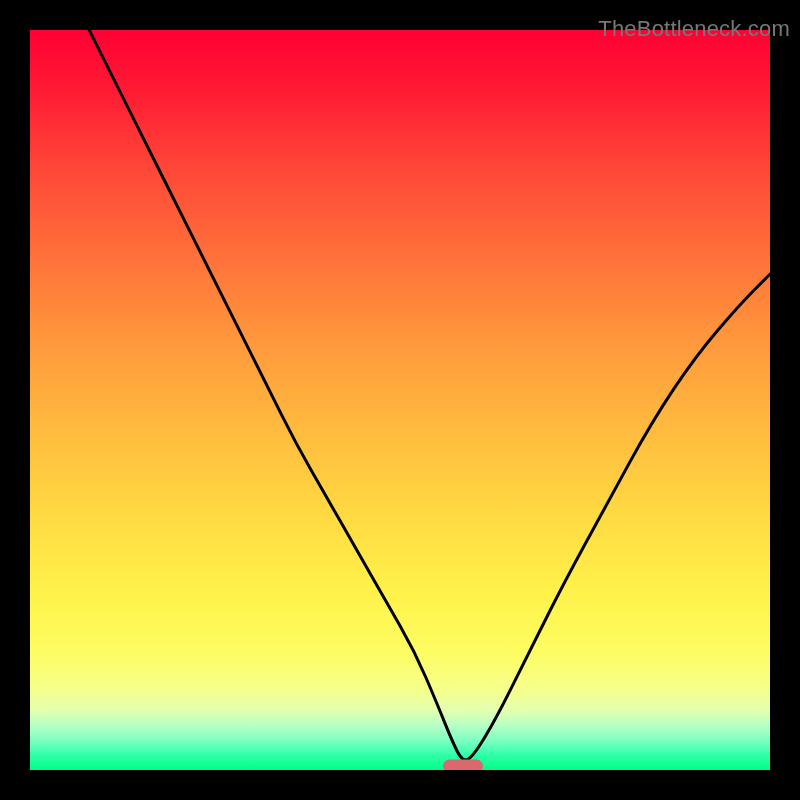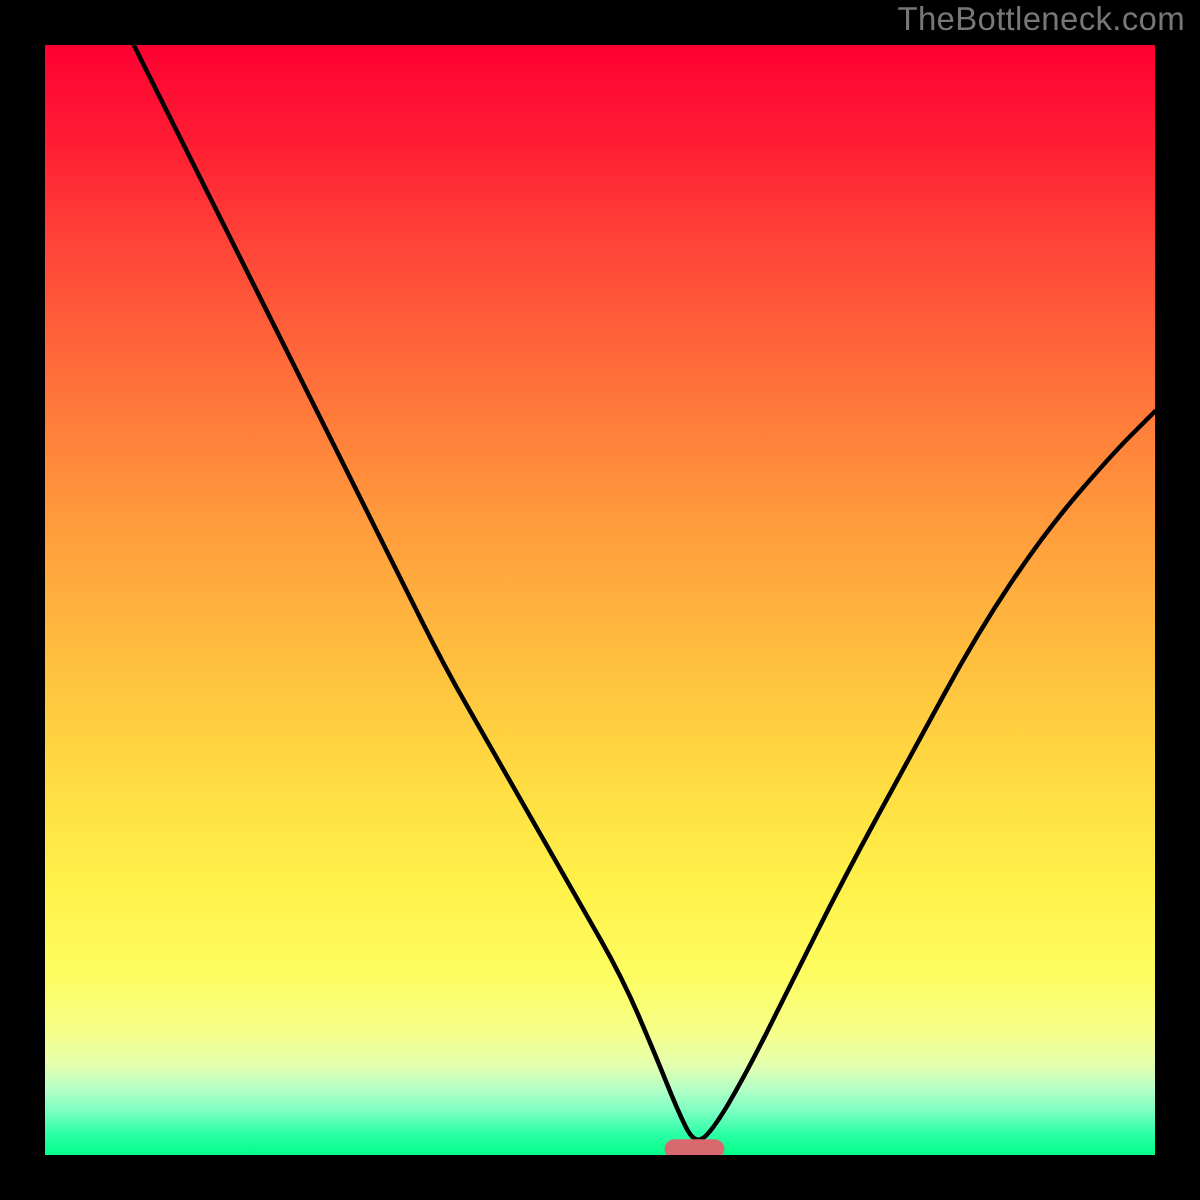--- a/index.html
+++ b/index.html
@@ -12,21 +12,21 @@
     font-family: Arial, Helvetica, sans-serif;
   }
   .frame {
     position: relative;
     width: 800px;
     height: 800px;
     background: #000;
   }
   .watermark {
     position: absolute;
-    top: 0;
+    top: 16px;
     right: 10px;
     color: #777;
     font-size: 22px;
     font-weight: 400;
     letter-spacing: 0.2px;
     z-index: 10;
     user-select: none;
   }
   .plot-area {
     position: absolute;

